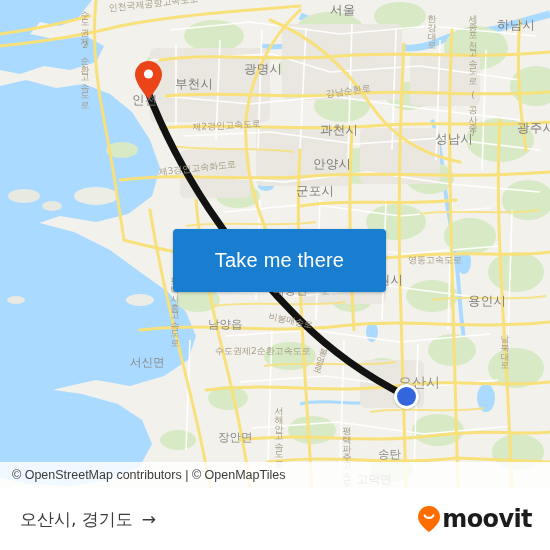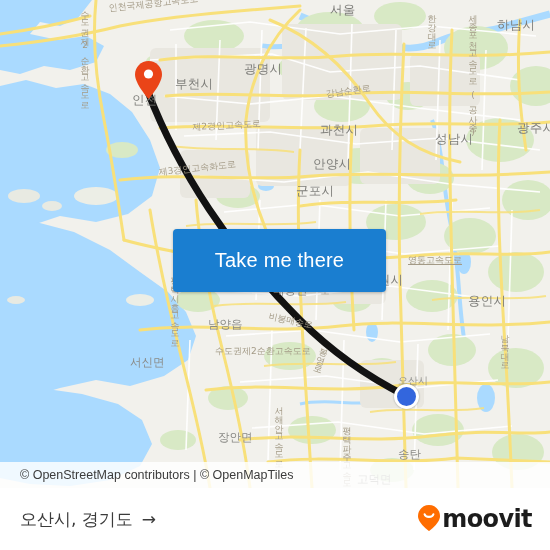--- a/index.html
+++ b/index.html
@@ -41,21 +41,21 @@
     color: #8c8c88;
     white-space: nowrap;
     font-family: "DejaVu Sans", "Liberation Sans", sans-serif;
     pointer-events: none;
     transform-origin: left top;
   }
   .lbl.city   { font-size: 12.5px; color: #7d7d79; letter-spacing: .3px; }
   .lbl.town   { font-size: 11.5px; color: #8a8a86; }
   .lbl.road   { font-size: 9px;  color: #a39a86; }
   .lbl.roadv  { font-size: 9px;  color: #a39a86; }
-  .lbl.place  { font-size: 10px; color: #92928e; }
+  .lbl.place  { font-size: 14px; color: #92928e; }
 
   .vert { writing-mode: vertical-rl; text-orientation: upright; }
 
   
   #dest-pin {
     position: absolute;
     left: 135px;
     top: 61px;
     width: 27px;
     height: 38px;
@@ -102,21 +102,21 @@
     left: 0;
     top: 462px;
     width: 550px;
     height: 26px;
     background: rgba(255,255,255,0.82);
     color: #3c3c3c;
     font-size: 12.5px;
     font-family: "Liberation Sans", "DejaVu Sans", sans-serif;
     display: flex;
     align-items: center;
-    padding-left: 20px;
+    padding-left: 12px;
     box-sizing: border-box;
   }
 
   
   #footer {
     position: absolute;
     left: 0;
     top: 488px;
     width: 550px;
     height: 62px;
@@ -132,21 +132,21 @@
     align-items: center;
     gap: 9px;
     font-size: 17px;
     color: #3b3b3b;
     font-family: "DejaVu Sans", "Liberation Sans", sans-serif;
     white-space: nowrap;
   }
   #route-arrow { font-size: 17px; color: #3b3b3b; }
   #moovit-logo {
     display: flex;
-    align-items: flex-start;
+    align-items: center;
     gap: 2px;
   }
   #moovit-wordmark {
     font-size: 24px;
     font-weight: bold;
     color: #1c1c1c;
     letter-spacing: -0.6px;
     font-family: "DejaVu Sans", "Liberation Sans", sans-serif;
   }
 </style>
@@ -333,36 +333,36 @@
         <div class="lbl roadv vert" style="left: 425px; top: 8px;">한강대로</div>
         <div class="lbl roadv vert" style="left: 466px; top: 8px;">세종포천고속도로 (공사중)</div>
         <div class="lbl road" style="left: 325px; top: 88px; transform: rotate(-8deg);">강남순환로</div>
         <div class="lbl city" style="left: 517px; top: 120px;">광주시</div>
         <div class="lbl road" style="left: 192px; top: 121px; transform: rotate(-3deg);">제2경인고속도로</div>
         <div class="lbl city" style="left: 320px; top: 122px;">과천시</div>
         <div class="lbl city" style="left: 435px; top: 131px;">성남시</div>
         <div class="lbl city" style="left: 313px; top: 156px;">안양시</div>
         <div class="lbl road" style="left: 158px; top: 166px; transform: rotate(-6deg);">제3경인고속화도로</div>
         <div class="lbl city" style="left: 296px; top: 183px;">군포시</div>
-        <div class="lbl road" style="left: 408px; top: 254px; text-decoration: underline;">영동고속도로</div>
+        <div class="lbl road" style="left: 408px; top: 254px;">영동고속도로</div>
         <div class="lbl city" style="left: 365px; top: 272px;">수원시</div>
         <div class="lbl city" style="left: 468px; top: 293px;">용인시</div>
         <div class="lbl town" style="left: 273px; top: 283px;">매송면</div>
         <div class="lbl roadv vert" style="left: 318px; top: 272px;">천로</div>
         <div class="lbl road" style="left: 270px; top: 310px; transform: rotate(12deg);">비봉매송로</div>
         <div class="lbl town" style="left: 208px; top: 317px;">남양읍</div>
         <div class="lbl road" style="left: 215px; top: 345px;">수도권제2순환고속도로</div>
         <div class="lbl roadv vert" style="left: 320px; top: 340px; transform: rotate(18deg);">봉영로</div>
         <div class="lbl town" style="left: 130px; top: 355px;">서신면</div>
         <div class="lbl roadv vert" style="left: 168px; top: 270px;">평택시흥고속도로</div>
         <div class="lbl roadv vert" style="left: 498px; top: 328px;">남북대로</div>
         <div class="lbl roadv vert" style="left: 272px; top: 400px;">서해안고속도로</div>
         <div class="lbl roadv vert" style="left: 340px; top: 420px;">평택파주고속도로</div>
         <div class="lbl town" style="left: 218px; top: 430px;">장안면</div>
-        <div class="lbl town" style="left: 398px; top: 447px; text-align: right;">송탄</div>
+        <div class="lbl town" style="left: 378px; top: 447px; text-align: right;">송탄</div>
         <div class="lbl town" style="left: 357px; top: 472px;">고덕면</div>
         <div class="lbl place" style="left: 398px; top: 374px;">오산시</div>
       </div>
 
     <svg id="dest-pin" viewBox="0 0 27 38">
       <path d="M13.5 0 C6 0 0 6 0 13.5 C0 23 13.5 38 13.5 38 C13.5 38 27 23 27 13.5 C27 6 21 0 13.5 0 Z" fill="#ea4418"></path>
       <circle cx="13.5" cy="13" r="4.6" fill="#ffffff"></circle>
     </svg>
 
     <div id="origin-dot"></div>

